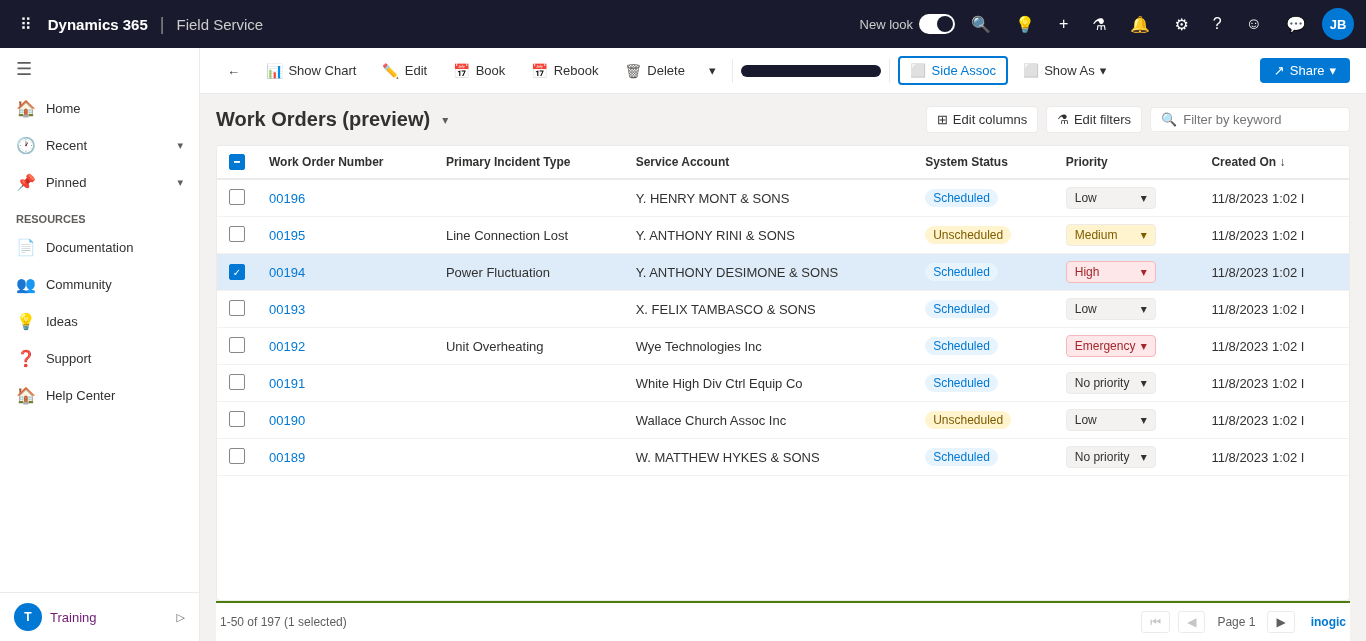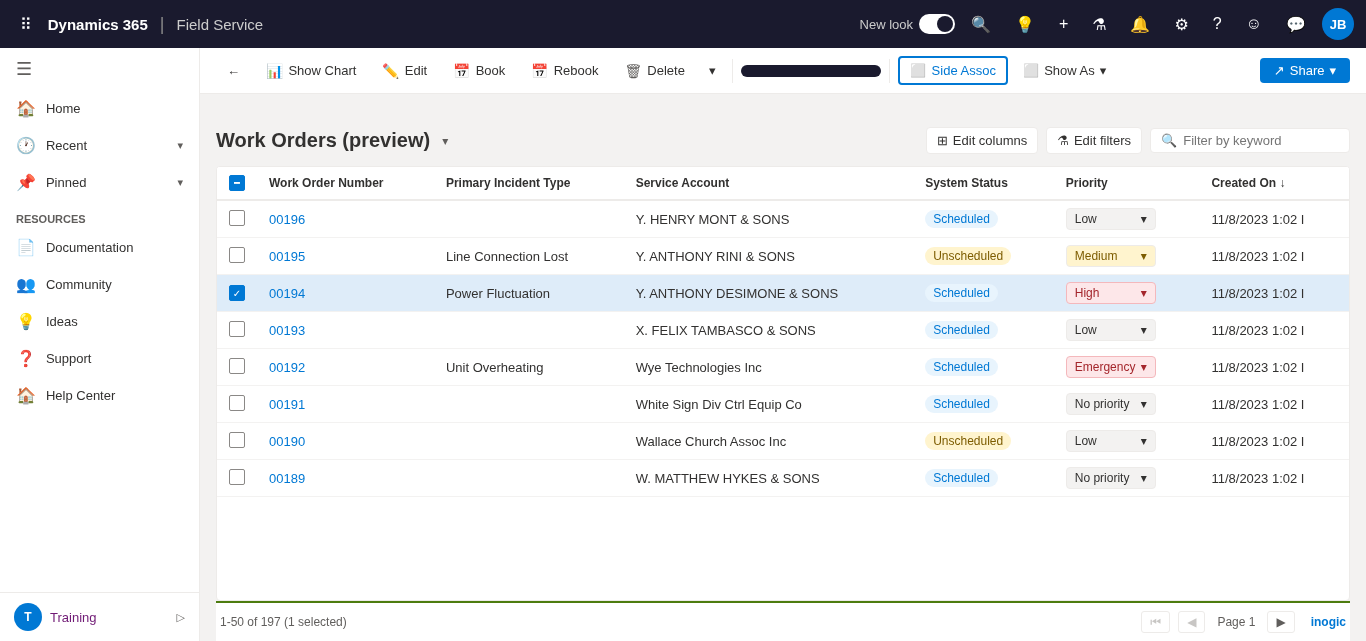--- a/index.html
+++ b/index.html
@@ -104,21 +104,21 @@
       display: flex; align-items: center; gap: 5px;
       padding: 5px 14px; background: #0078d4; color: #fff; border: none;
       border-radius: 4px; cursor: pointer; font-size: 13px; margin-left: auto;
     }
     .tb-more-btn {
       padding: 5px 8px; border: 1px solid transparent; border-radius: 4px;
       cursor: pointer; font-size: 13px; color: #323130; background: transparent;
     }
 
     
-    .grid-area { flex: 1; overflow: hidden; display: flex; flex-direction: column; padding: 12px 16px 0; margin-top: 21px; }
+    .grid-area { flex: 1; overflow: hidden; display: flex; flex-direction: column; padding: 12px 16px 0; }
 
     
     .grid-header { display: flex; align-items: center; margin-bottom: 12px; gap: 8px; }
     .grid-title { font-size: 20px; font-weight: 600; color: #323130; }
     .grid-title-chevron { font-size: 12px; color: #605e5c; cursor: pointer; margin-left: 4px; }
     .grid-header-spacer { flex: 1; }
     .grid-action-btn {
       display: flex; align-items: center; gap: 5px;
       padding: 5px 10px; border: 1px solid #edebe9; border-radius: 4px;
       cursor: pointer; font-size: 13px; color: #323130; background: #fff;
@@ -394,21 +394,21 @@
                 <td>Unit Overheating</td>
                 <td>Wye Technologies Inc</td>
                 <td><span class="badge badge-scheduled">Scheduled</span></td>
                 <td><div class="priority-drop priority-emergency">Emergency <span style="margin-left:auto;">▾</span></div></td>
                 <td>11/8/2023 1:02 I</td>
               </tr>
               <tr>
                 <td class="col-check"><div class="cb"></div></td>
                 <td><a class="wo-link">00191</a></td>
                 <td></td>
-                <td>White Sign Div Ctrl Equip Co</td>
+                <td>White High Div Ctrl Equip Co</td>
                 <td><span class="badge badge-scheduled">Scheduled</span></td>
                 <td><div class="priority-drop priority-nopriority">No priority <span style="margin-left:auto;">▾</span></div></td>
                 <td>11/8/2023 1:02 I</td>
               </tr>
               <tr>
                 <td class="col-check"><div class="cb"></div></td>
                 <td><a class="wo-link">00190</a></td>
                 <td></td>
                 <td>Wallace Church Assoc Inc</td>
                 <td><span class="badge badge-unscheduled">Unscheduled</span></td>

